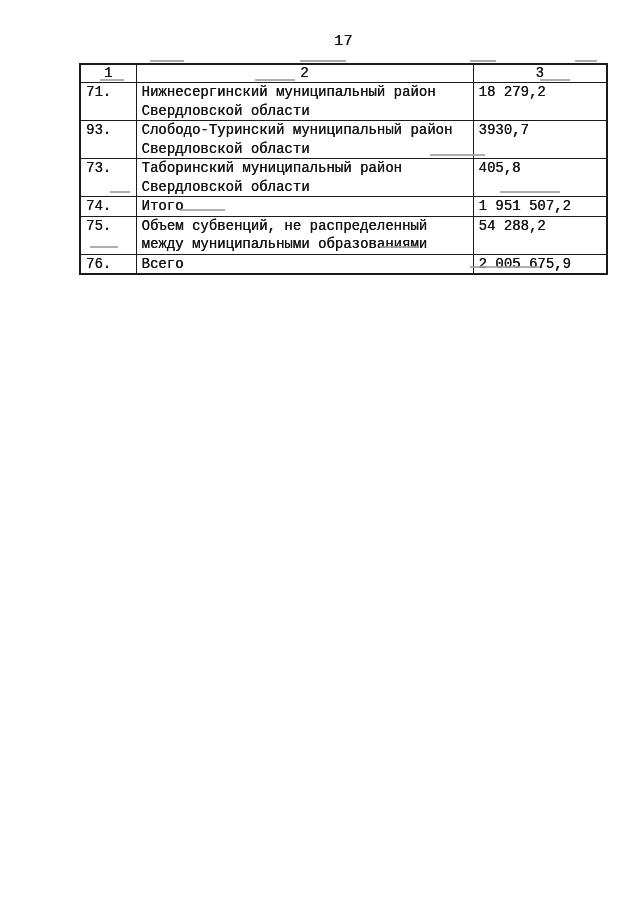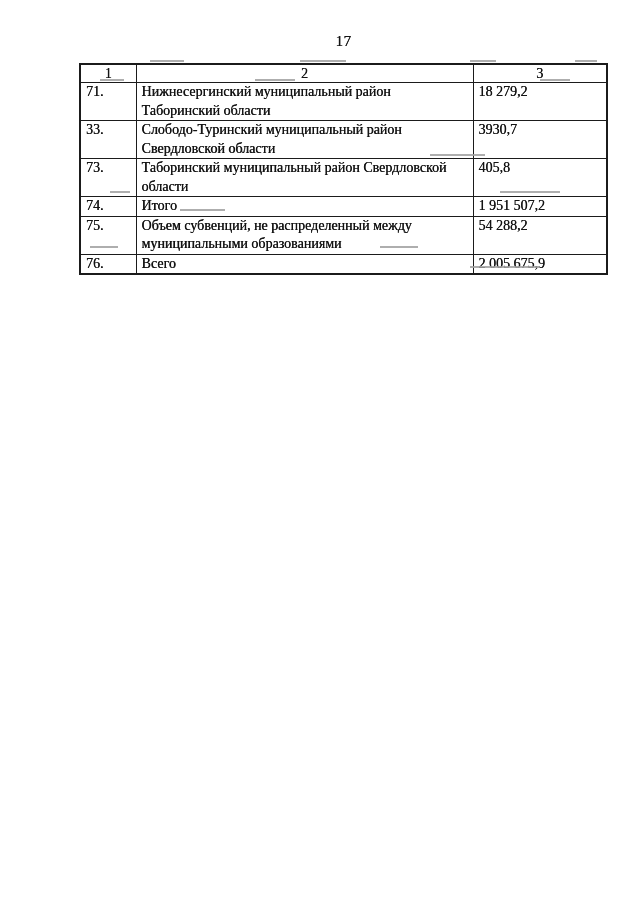--- a/index.html
+++ b/index.html
@@ -6,21 +6,21 @@
     margin: 0;
     padding: 0;
     background: #ffffff;
   }
   .sheet {
     position: relative;
     width: 640px;
     height: 905px;
     background: #ffffff;
     overflow: hidden;
-    font-family: Liberation Serif, serif;
+    font-family: Liberation Mono, monospace;
     color: #141414;
   }
   .page-number {
     position: absolute;
     top: 33px;
     left: 80px;
     width: 527px;
     text-align: center;
     font-size: 15px;
     letter-spacing: 0.5px;
@@ -78,25 +78,25 @@
         <col style="width:134px">
       </colgroup>
       <tbody>
         <tr class="header-row">
           <td>1</td>
           <td>2</td>
           <td>3</td>
         </tr>
         <tr class="row-tall">
           <td class="num-cell">71.</td>
-          <td class="name-cell">Нижнесергинский муниципальный район Таборинский области</td>
+          <td class="name-cell">Нижнесергинский муниципальный район Свердловской области</td>
           <td class="value-cell">18 279,2</td>
         </tr>
         <tr class="row-tall">
-          <td class="num-cell">33.</td>
+          <td class="num-cell">93.</td>
           <td class="name-cell">Слободо-Туринский муниципальный район Свердловской области</td>
           <td class="value-cell">3930,7</td>
         </tr>
         <tr class="row-tall">
           <td class="num-cell">73.</td>
           <td class="name-cell">Таборинский муниципальный район Свердловской области</td>
           <td class="value-cell">405,8</td>
         </tr>
         <tr class="row-short">
           <td class="num-cell">74.</td>

